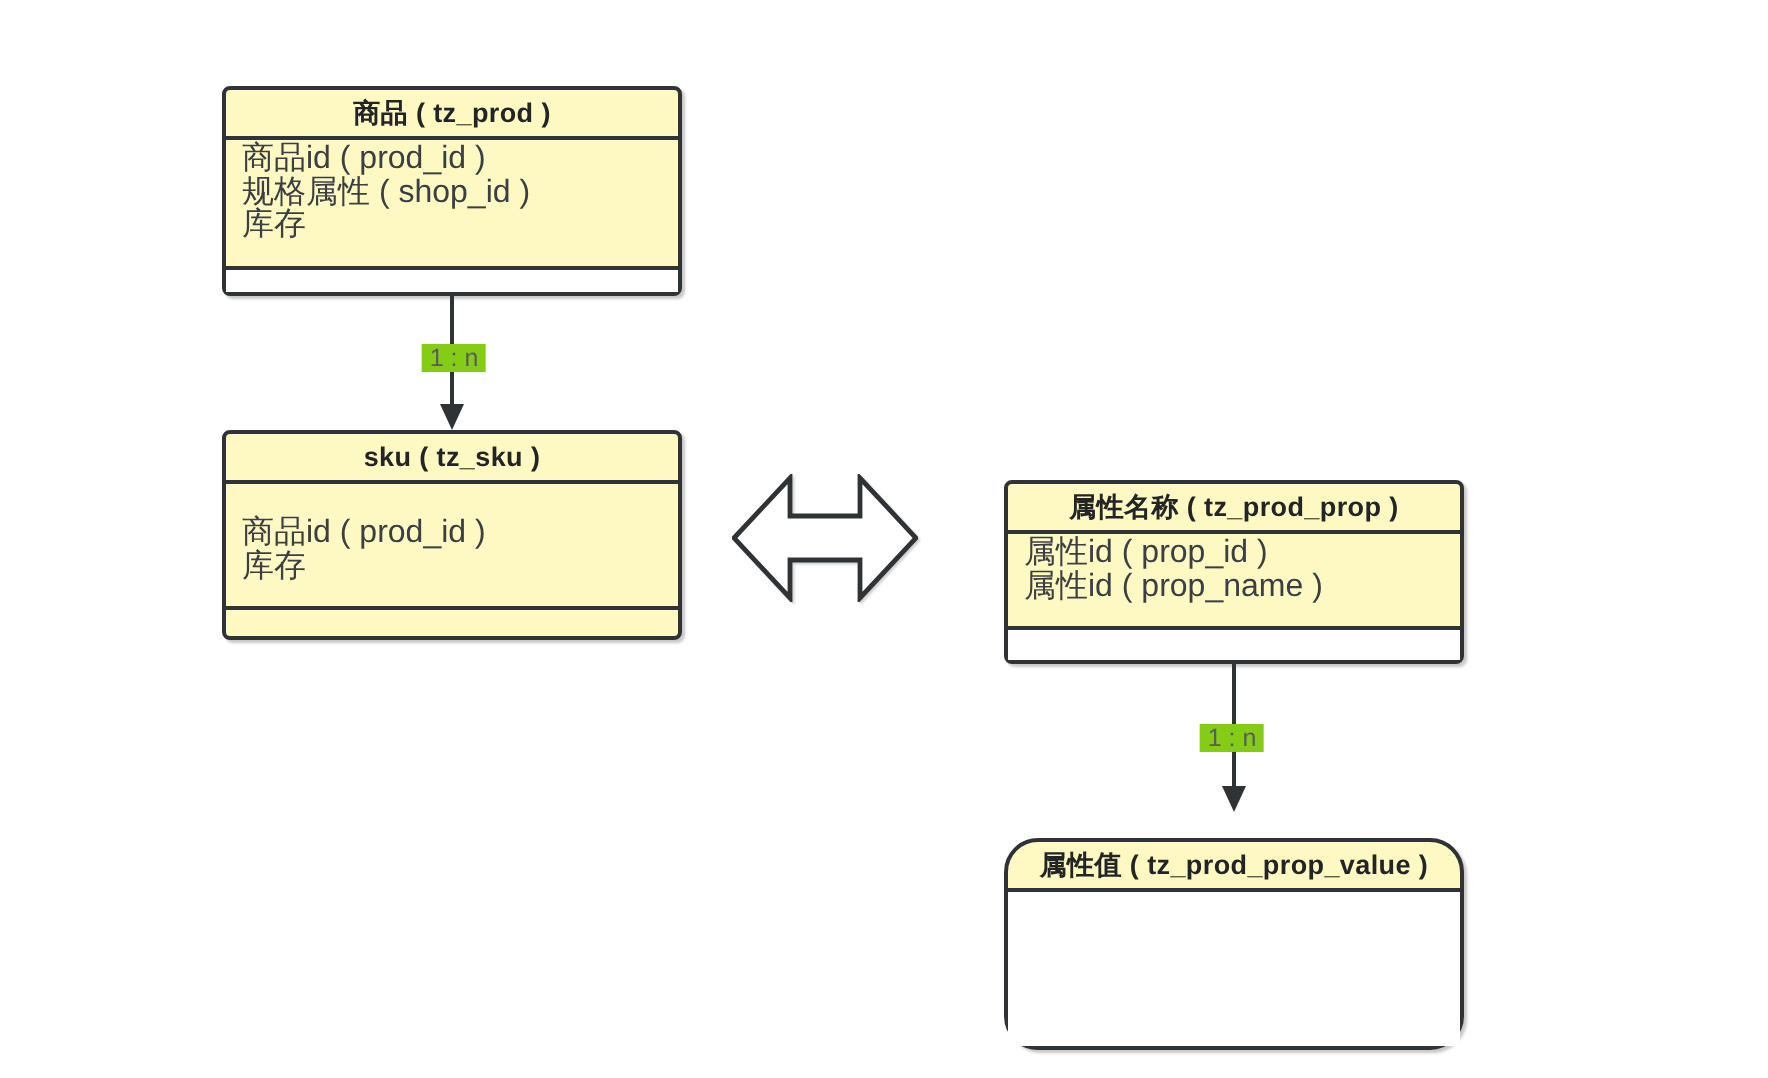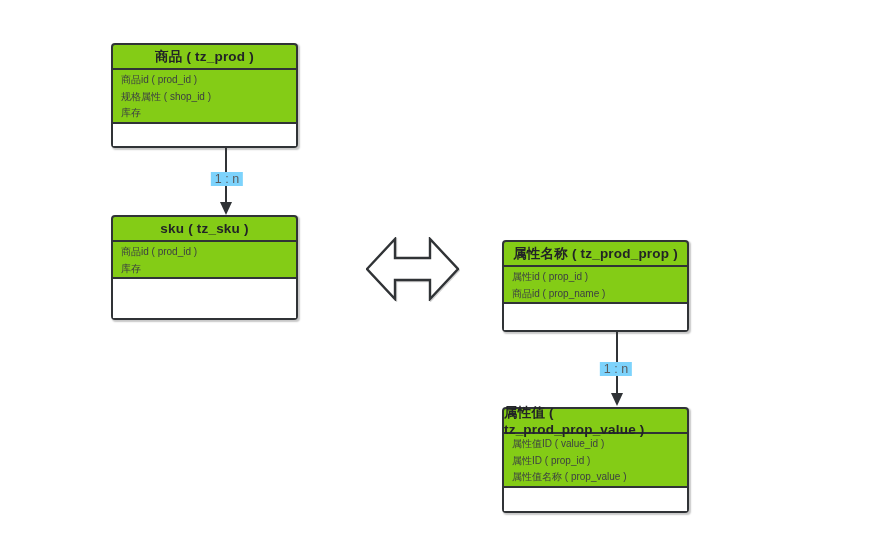--- a/index.html
+++ b/index.html
@@ -10,23 +10,23 @@
   .canvas {
     position: relative;
     width: 884px;
     height: 539px;
     background: #ffffff;
     font-family: "Liberation Sans", "DejaVu Sans", sans-serif;
     overflow: hidden;
   }
   .etable {
     position: absolute;
-    width: 187px;
+    width: 230px;
     box-sizing: border-box;
-    background: #84cc16;
+    background: #fef9c3;
     border: 2px solid #303336;
     border-radius: 4px;
     box-shadow: 1.5px 1.5px 1.5px rgba(0,0,0,0.22);
     display: flex;
     flex-direction: column;
   }
   .etable-header {
     flex: 0 0 auto;
     height: 23px;
     border-bottom: 2px solid #303336;
@@ -34,22 +34,22 @@
     align-items: center;
     justify-content: center;
     font-size: 13.5px;
     font-weight: bold;
     color: #222426;
     letter-spacing: 0.2px;
   }
   .etable-body {
     flex: 0 0 auto;
     border-bottom: 2px solid #303336;
-    padding: 2px 8px 0 8px;
-    font-size: 10px;
+    padding: 2px 8px 11px 8px;
+    font-size: 16px;
     line-height: 16.5px;
     color: #3c3f42;
   }
   .etable-footer {
     flex: 1 1 auto;
     background: #ffffff;
   }
   .erow { white-space: nowrap; }
   .vline {
     position: absolute;
@@ -60,21 +60,21 @@
     position: absolute;
     width: 0;
     height: 0;
     border-left: 6px solid transparent;
     border-right: 6px solid transparent;
     border-top: 13px solid #303336;
   }
   .cardinality {
     position: absolute;
     transform: translate(-50%, -50%);
-    background: #7dd3fc;
+    background: #84cc16;
     padding: 0 4px;
     font-size: 12.5px;
     color: #595c5f;
     white-space: nowrap;
   }
   .double-arrow {
     position: absolute;
     filter: drop-shadow(1px 1.5px 0.5px rgba(0,0,0,0.18));
   }
 </style>
@@ -90,49 +90,44 @@
       <div class="erow">规格属性 ( shop_id )</div>
       <div class="erow">库存</div>
     </div>
     <div class="etable-footer"></div>
   </div>
 
   <div class="vline" style="left:225px; top:148px; height:55px;"></div>
   <div class="arrowhead-down" style="left:220px; top:202px;"></div>
   <div class="cardinality" style="left:227px; top:179px;">1 : n</div>
 
-  <div class="etable" style="left:111px; top:215px; height:105px;">
+  <div class="etable" style="left:111px; top:215px; height:105px;gap:15px;">
     <div class="etable-header">sku ( tz_sku )</div>
     <div class="etable-body">
       <div class="erow">商品id ( prod_id )</div>
       <div class="erow">库存</div>
     </div>
     <div class="etable-footer"></div>
   </div>
 
   <svg class="double-arrow" style="left:366px; top:237px;" width="93" height="64" viewBox="0 0 93 64">
     <polygon points="1,32 29,2 29,21 64,21 64,2 92,32 64,62 64,43 29,43 29,62" fill="#ffffff" stroke="#303336" stroke-width="2.4" stroke-linejoin="miter"></polygon>
   </svg>
 
   <div class="etable" style="left:502px; top:240px; height:92px;">
     <div class="etable-header">属性名称 ( tz_prod_prop )</div>
     <div class="etable-body">
       <div class="erow">属性id ( prop_id )</div>
-      <div class="erow">商品id ( prop_name )</div>
+      <div class="erow">属性id ( prop_name )</div>
     </div>
     <div class="etable-footer"></div>
   </div>
 
   <div class="vline" style="left:616px; top:332px; height:62px;"></div>
   <div class="arrowhead-down" style="left:611px; top:393px;"></div>
   <div class="cardinality" style="left:616px; top:369px;">1 : n</div>
 
-  <div class="etable" style="left:502px; top:407px; height:106px;">
+  <div class="etable" style="left:502px; top:419px; height:106px;border-radius:17px;">
     <div class="etable-header">属性值 ( tz_prod_prop_value )</div>
-    <div class="etable-body">
-      <div class="erow">属性值ID ( value_id )</div>
-      <div class="erow">属性ID ( prop_id )</div>
-      <div class="erow">属性值名称 ( prop_value )</div>
-    </div>
     <div class="etable-footer"></div>
   </div>
 
 </div>
 
 </body></html>

